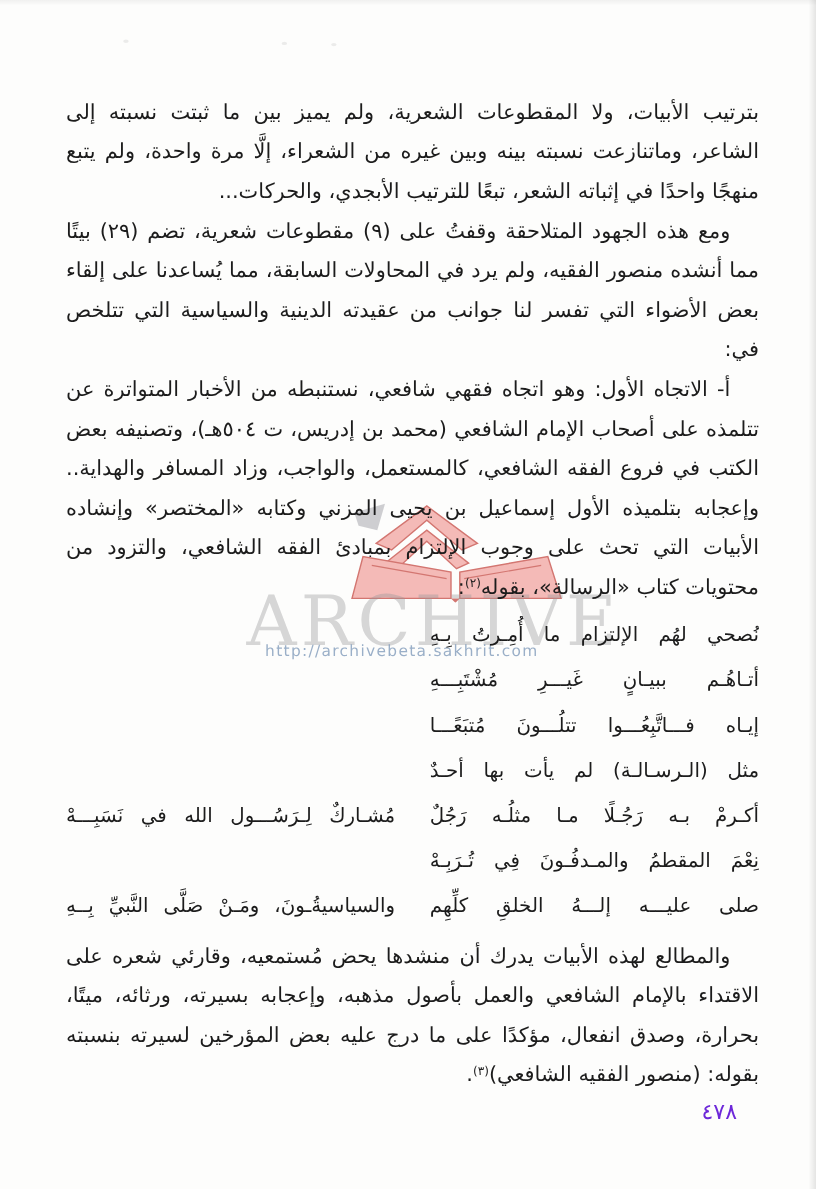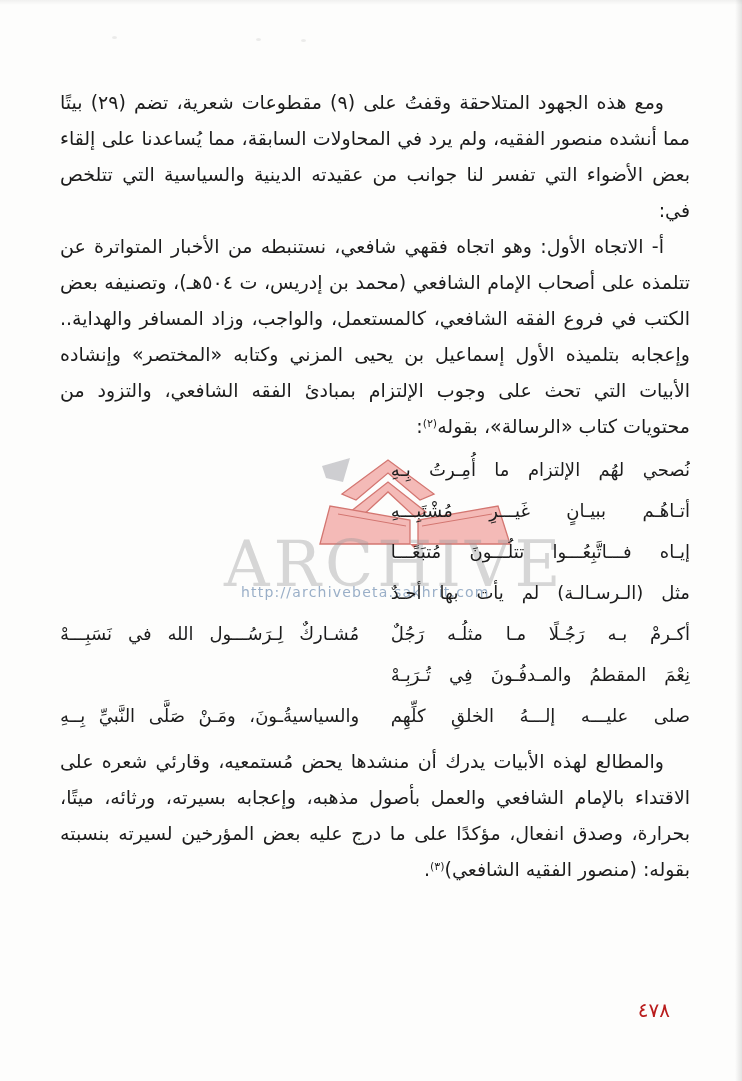--- a/index.html
+++ b/index.html
@@ -55,21 +55,21 @@
   }
   .hemi {
     display:inline-block; width:47.5%;
     font-size:18px;
     white-space:nowrap; overflow:hidden;
     text-align:justify; text-align-last:justify;
   }
 
   .page-number {
     position:absolute; top:998px; right:72px; z-index:2;
-    font-size:20px; direction:rtl; color:#b91c1c;
+    font-size:20px; direction:rtl; color:#6d28d9;
   }
 </style>
 </head>
 <body>
 
 <div class="page">
 
   <div class="edge-top"></div>
   <div class="edge-right"></div>
   <div class="speck" style="left:112px; top:36px;"></div>
@@ -89,20 +89,21 @@
       <line x1="22" y1="58" x2="90" y2="70" stroke="#c9554f" stroke-width="1"></line>
       <line x1="106" y1="70" x2="176" y2="58" stroke="#c9554f" stroke-width="1"></line>
       <polygon points="94,88 102,88 98,92" fill="#c9554f"></polygon>
     </svg>
     <div class="wm-brand">ARCHIVE</div>
     <div class="wm-url">http://archivebeta.sakhrit.com</div>
   </div>
 
   <div class="content">
 
+    <p class="prose">بترتيب الأبيات، ولا المقطوعات الشعرية، ولم يميز بين ما ثبتت نسبته إلى الشاعر، وماتنازعت نسبته بينه وبين غيره من الشعراء، إلَّا مرة واحدة، ولم يتبع منهجًا واحدًا في إثباته الشعر، تبعًا للترتيب الأبجدي، والحركات...</p>
 
     <p class="prose indent">ومع هذه الجهود المتلاحقة وقفتُ على (٩) مقطوعات شعرية، تضم (٢٩) بيتًا مما أنشده منصور الفقيه، ولم يرد في المحاولات السابقة، مما يُساعدنا على إلقاء بعض الأضواء التي تفسر لنا جوانب من عقيدته الدينية والسياسية التي تتلخص في:</p>
 
     <p class="prose indent"><span>أ- الاتجاه الأول: وهو اتجاه فقهي شافعي، نستنبطه من الأخبار المتواترة عن تتلمذه على أصحاب الإمام الشافعي (محمد بن إدريس، ت ٥٠٤هـ)، وتصنيفه بعض الكتب في فروع الفقه الشافعي، كالمستعمل، والواجب، وزاد المسافر والهداية.. وإعجابه بتلميذه الأول إسماعيل بن يحيى المزني وكتابه «المختصر» وإنشاده الأبيات التي تحث على وجوب الإلتزام بمبادئ الفقه الشافعي، والتزود من محتويات كتاب «الرسالة»، بقوله</span><sup class="fn">(٢)</sup><span>:</span></p>
 
     <div class="poem">
       <div class="verse">
         <span class="hemi">نُصحي لهُم الإلتزام ما أُمِـرتُ بِـهِ</span>
       </div>
       <div class="verse">

